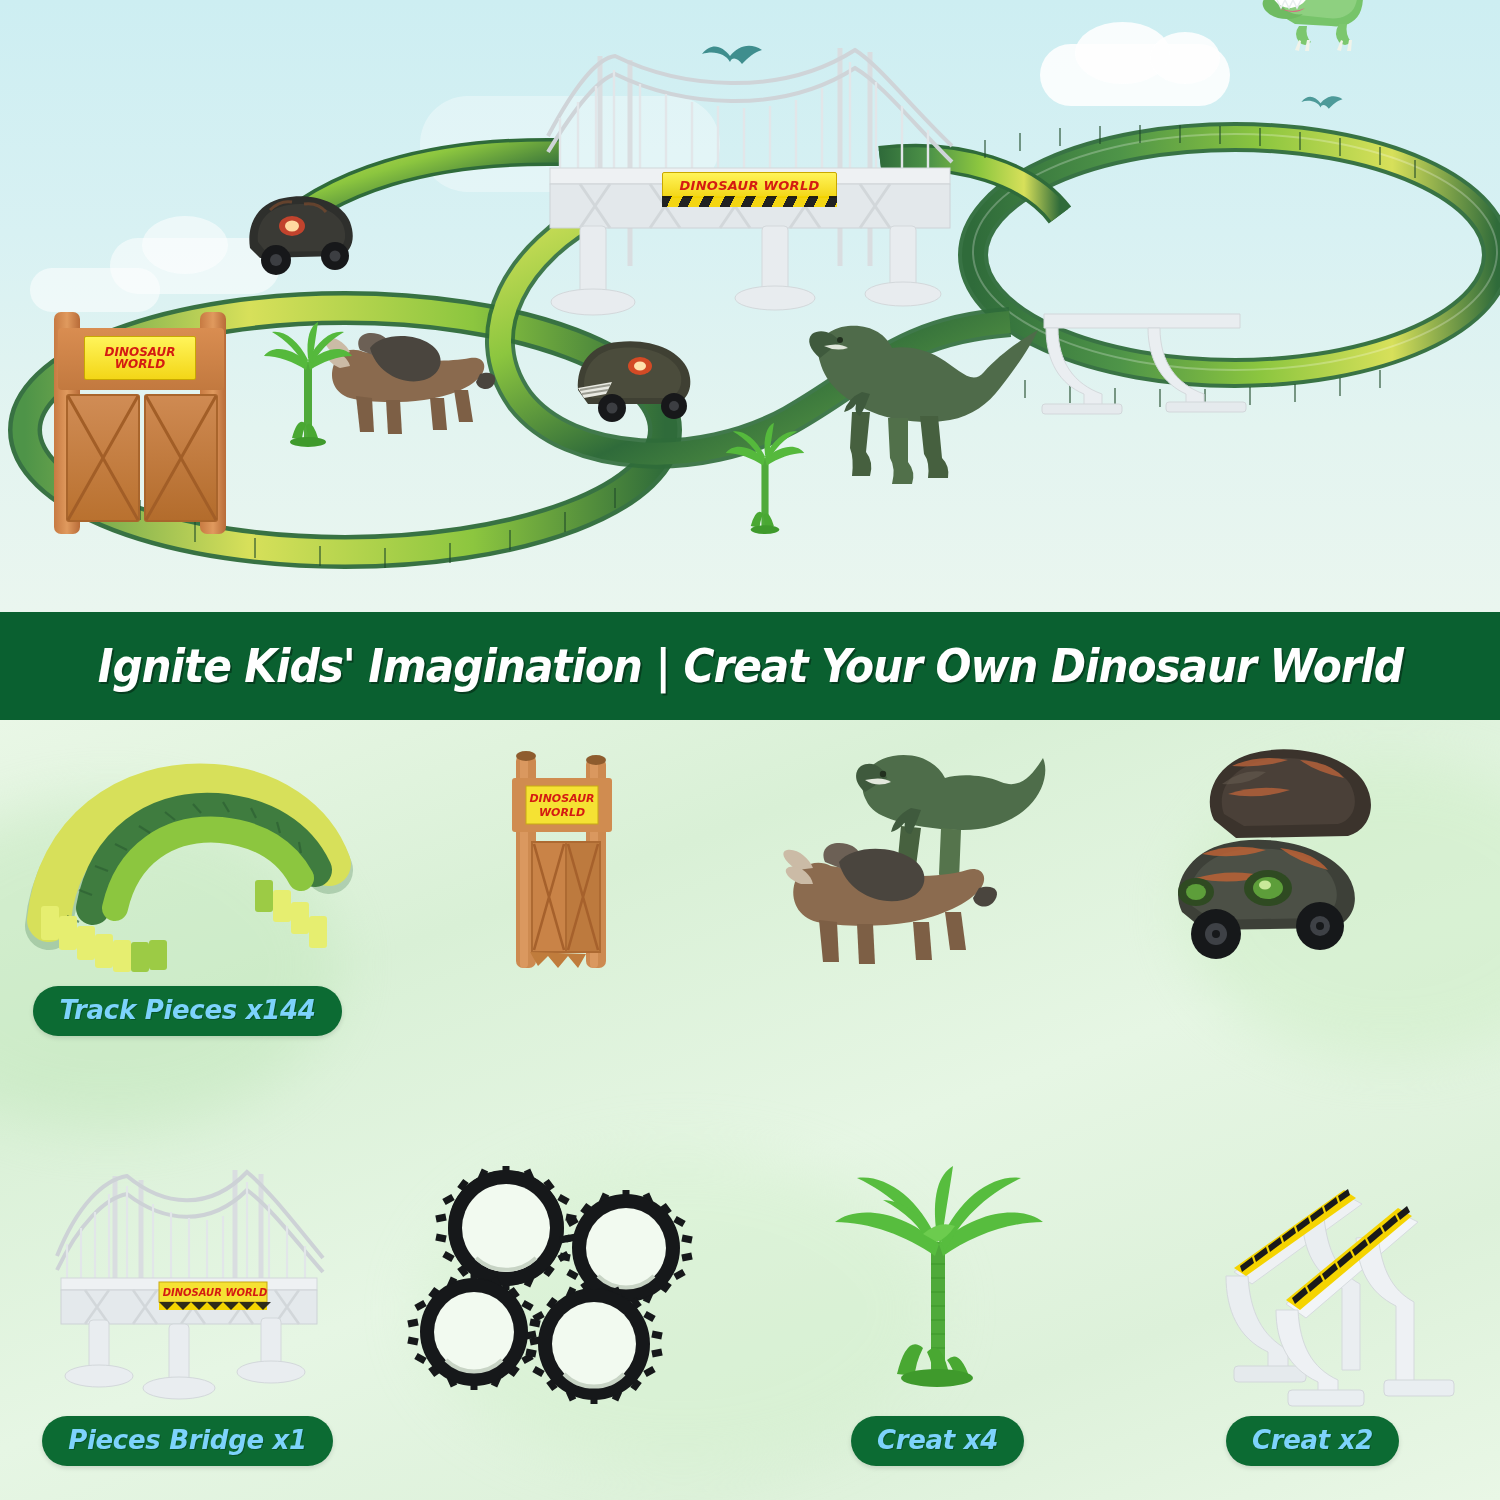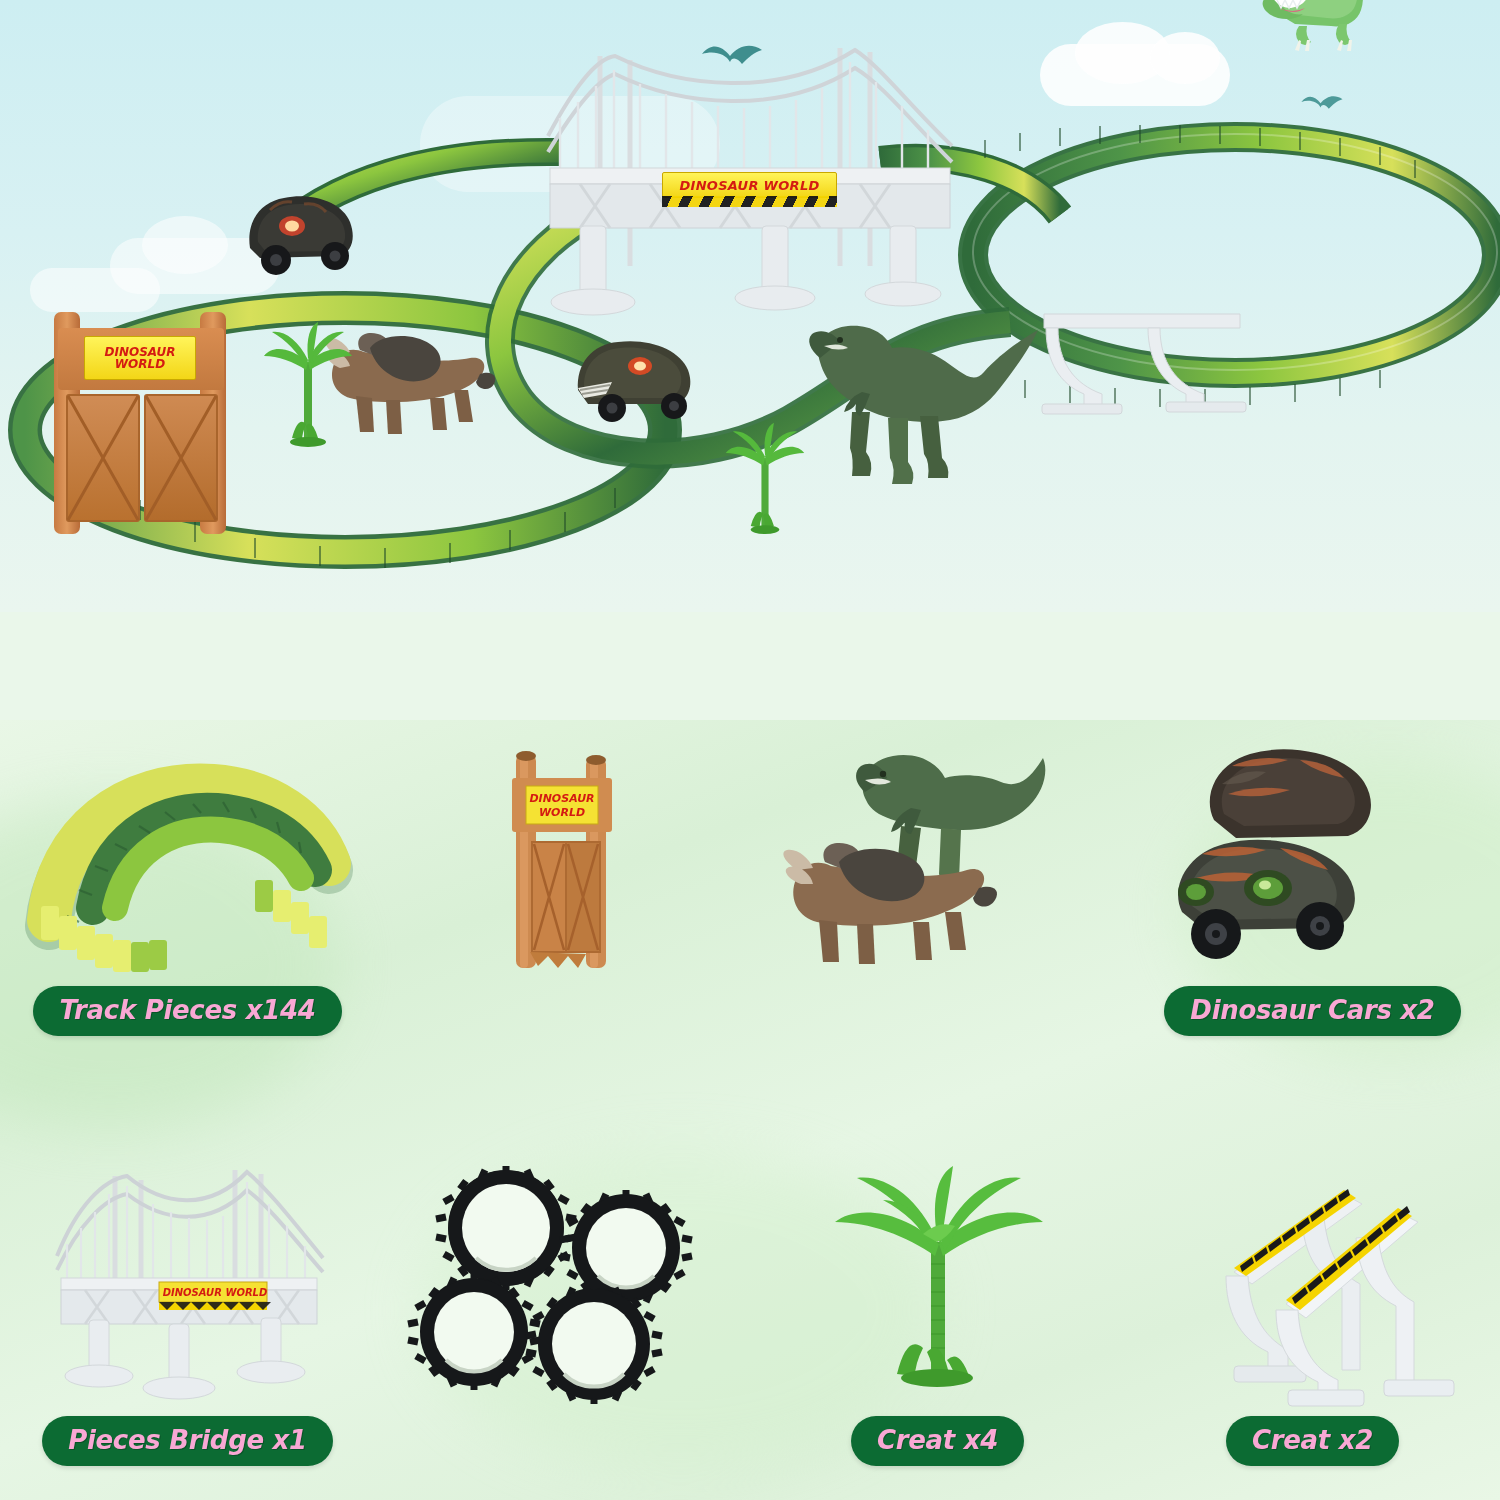--- a/index.html
+++ b/index.html
@@ -46,21 +46,21 @@
     background:linear-gradient(160deg,#e9f7e6 0%,#d9f0d6 28%,#e6f6e4 55%,#ddf1da 78%,#e9f7e6 100%);
     overflow:hidden;
   }
   .gbg { position:absolute; border-radius:50%; filter:blur(28px); opacity:.45; }
 
   .row { position:absolute; left:0; width:1500px; display:flex; }
   .cell { position:relative; width:375px; display:flex; flex-direction:column; align-items:center; }
   .art { position:relative; width:330px; height:250px; }
   .pill {
     margin-top:6px;
-    background:#0c6b33; color:#f9a8d4;
+    background:#0c6b33; color:#7dd3fc;
     font-family:"DejaVu Sans", sans-serif;
     font-weight:bold; font-style:italic;
     font-size:26px; letter-spacing:-.3px;
     padding:9px 26px 11px; border-radius:26px;
     white-space:nowrap;
     box-shadow:0 2px 5px rgba(0,0,0,.13);
     text-shadow:1px 1px 0 rgba(0,0,0,.22);
   }
 
   
@@ -304,20 +304,23 @@
         </g>
         <g fill="#49a832">
             <path d="M30 120 q6 -22 14 -14 q-4 10 -4 16 Z"></path>
             <path d="M56 120 q-6 -20 -12 -12 q2 8 2 14 Z"></path>
           </g>
         <ellipse cx="46" cy="124" rx="16" ry="5" fill="#3f9a2c"></ellipse>
       </svg>
     </div>
   </div>
 
+  <div class="banner">
+    <div class="banner-text">Ignite Kids' Imagination | Creat Your Own Dinosaur World</div>
+  </div>
   <div class="mascot">
     <svg width="120" height="108" viewBox="0 0 120 108">
       <path d="M30 70 C16 62 10 44 20 28 C32 10 62 4 84 14 C104 24 112 44 106 62 C102 74 90 80 76 78 L40 76 Z" fill="#77c46a"></path>
       <path d="M34 66 C24 58 22 42 32 30 C44 16 68 12 86 20 C100 28 106 44 100 58 C96 68 84 72 72 70 Z" fill="#8ed080"></path>
       <path d="M20 48 C10 46 4 54 10 62 C18 72 38 74 48 66 C38 68 26 62 20 48 Z" fill="#6fbb62"></path>
       <path d="M18 50 q18 -6 34 0 q-4 8 -16 10 q-12 0 -18 -10 Z" fill="#ffffff"></path>
       <path d="M22 52 l4 8 l4 -8 l4 8 l4 -8 l4 8 l4 -8" stroke="#e9eef0" stroke-width="1.5" fill="none"></path>
       <path d="M24 60 q14 6 26 0 q-10 8 -26 0 Z" fill="#d96a82"></path>
       <ellipse cx="62" cy="34" rx="11" ry="10" fill="#ffffff"></ellipse>
       <circle cx="64" cy="36" r="5.5" fill="#22333a"></circle>
@@ -461,21 +464,20 @@
               <ellipse cx="34" cy="66" rx="10" ry="8" fill="#5d9e3a"></ellipse>
               <circle cx="54" cy="108" r="25" fill="#16181a"></circle>
               <circle cx="54" cy="108" r="11" fill="#3e4146"></circle>
               <circle cx="54" cy="108" r="4" fill="#16181a"></circle>
               <circle cx="158" cy="100" r="24" fill="#16181a"></circle>
               <circle cx="158" cy="100" r="10" fill="#3e4146"></circle>
               <circle cx="158" cy="100" r="4" fill="#16181a"></circle>
             </g>
           </svg>
         </div>
-        <div class="pill">Dinosaur Cars x2</div>
       </div>
     </div>
 
     <div class="row" style="top:440px;">
 
       <div class="cell">
         <div class="art">
           <svg width="330" height="250" viewBox="0 0 330 250">
             <g stroke="#d9dde0" stroke-width="5" fill="none">
               <path d="M92 158 L92 16"></path>

